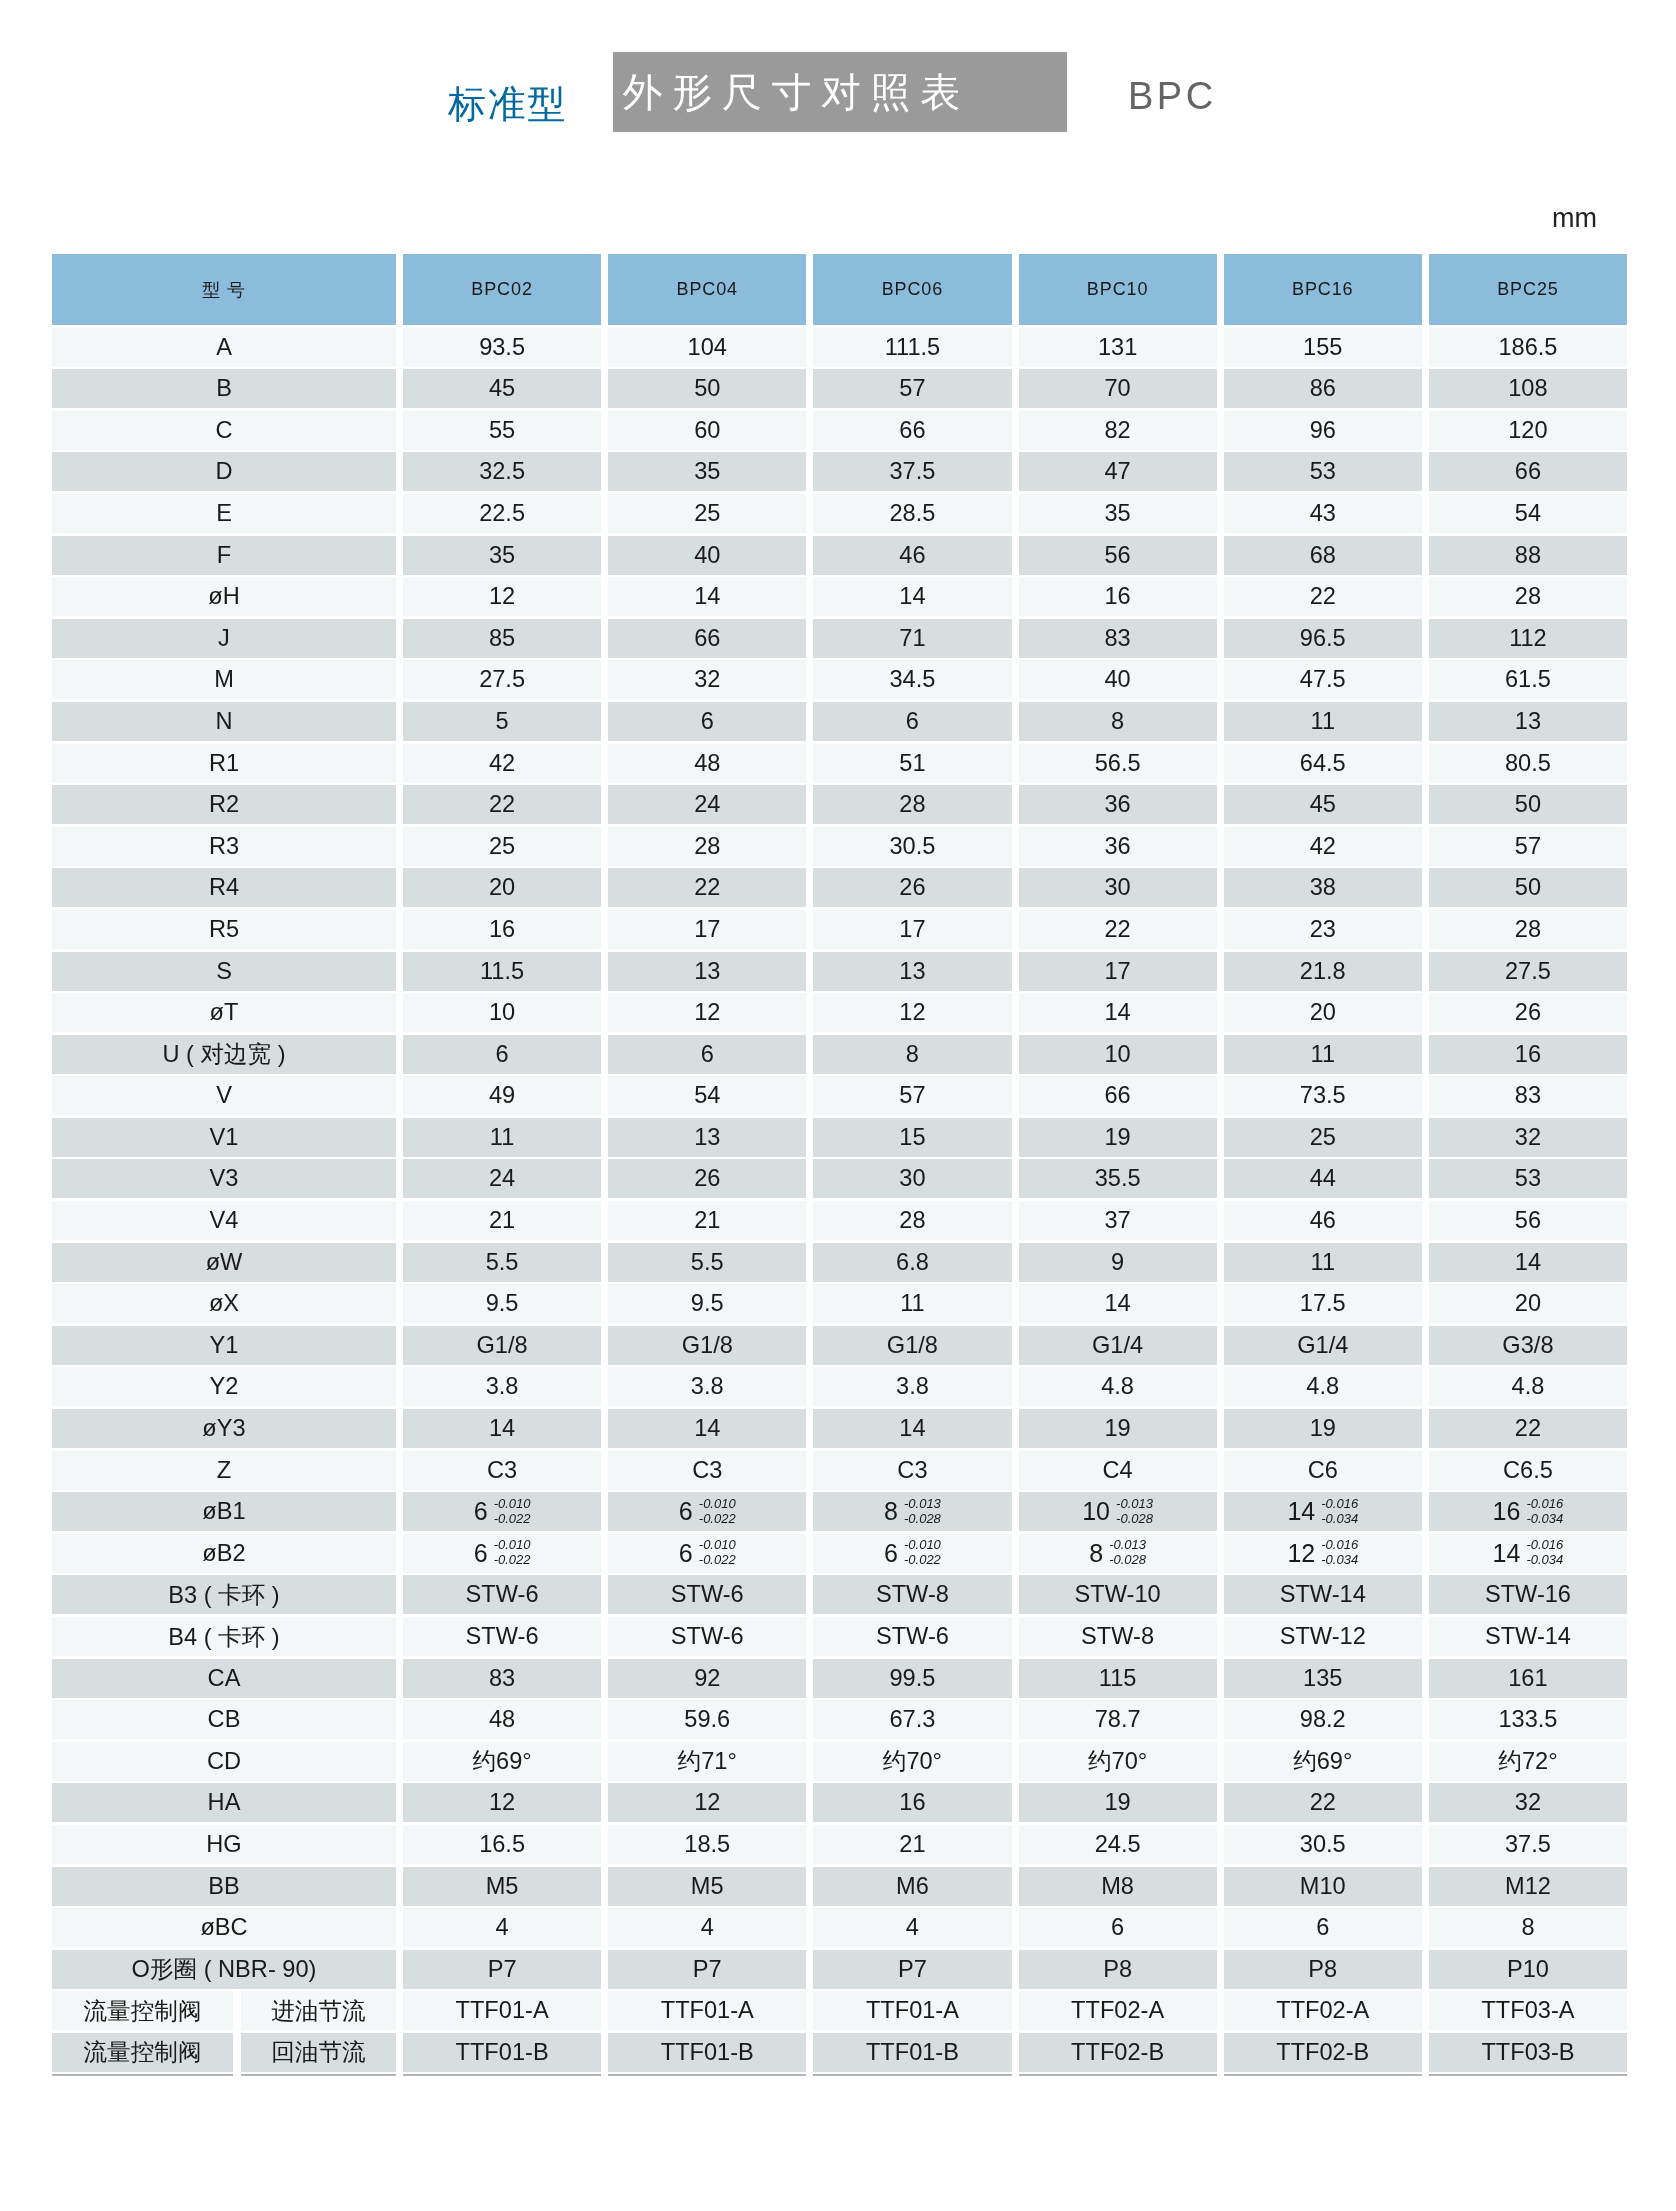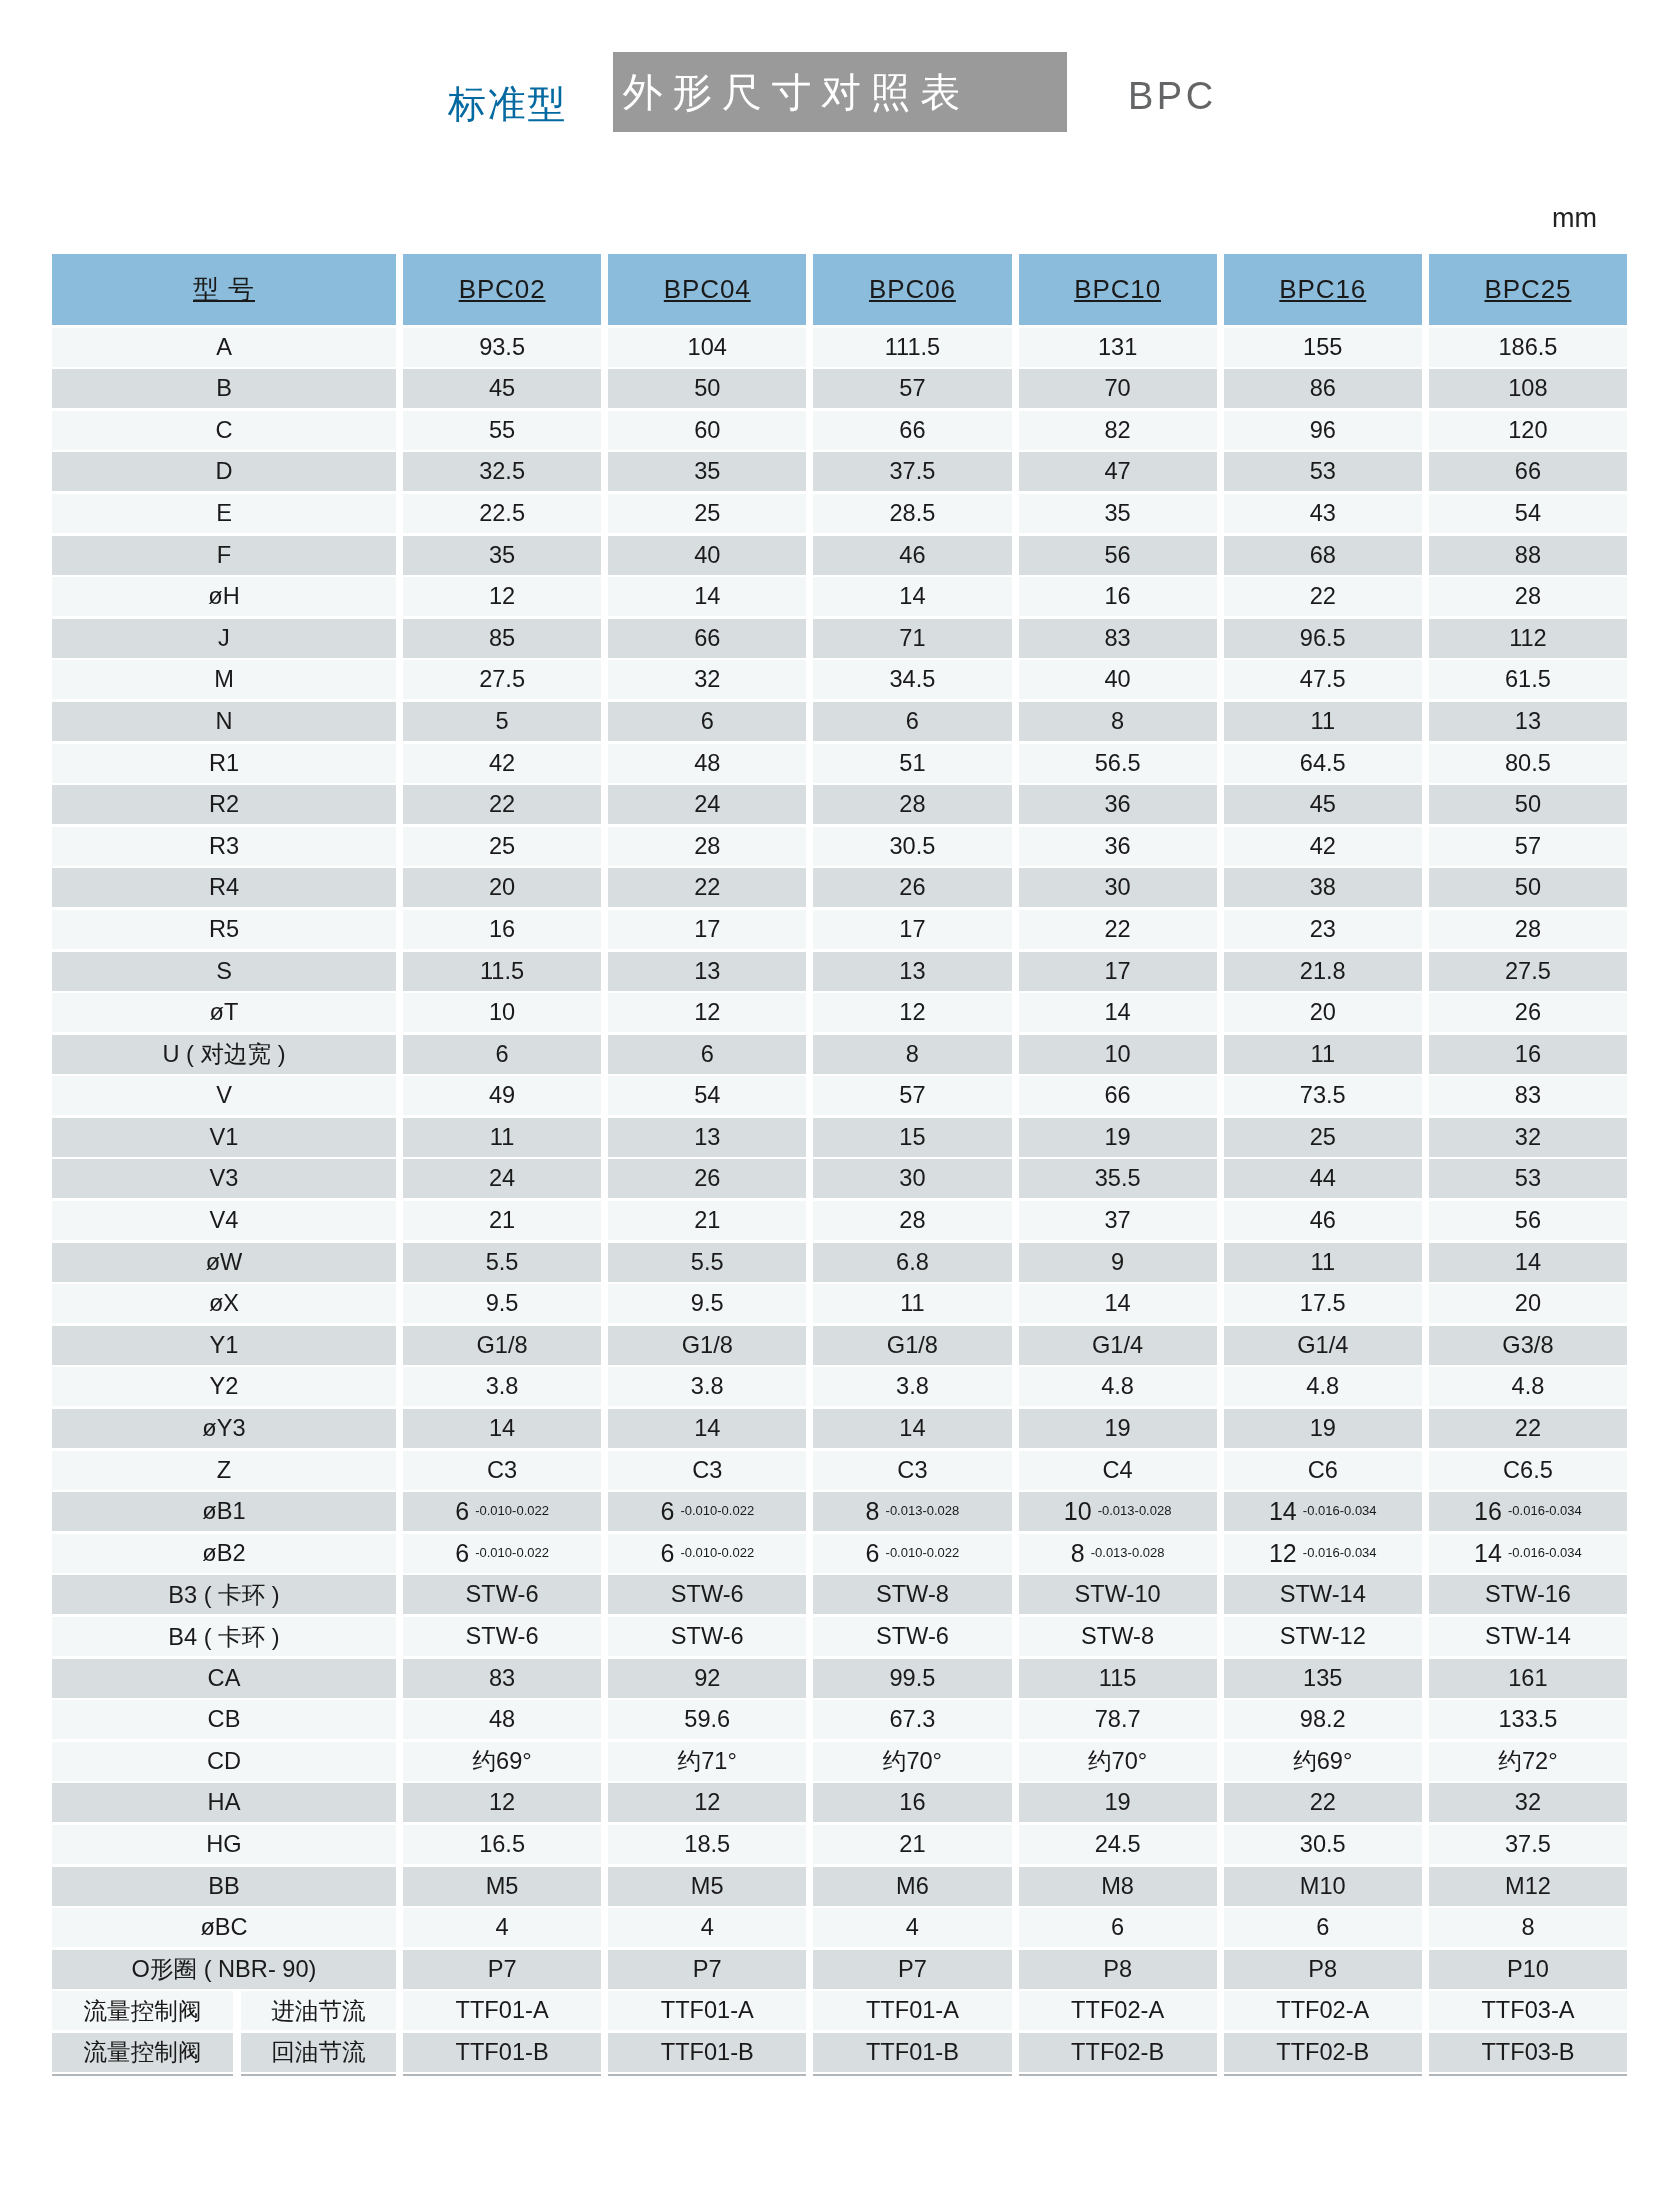--- a/index.html
+++ b/index.html
@@ -46,41 +46,42 @@
   .t-row .cell {
     flex:1 1 0;
     display:flex; align-items:center; justify-content:center;
     font-size:23.6px; color:#1a1a1a;
     white-space:nowrap;
   }
   .t-row .cell.first { flex:0 0 344px; }
   .header-row { height:71px; }
   .header-row .cell {
     background:var(--c-head,#8cbcdb);
-    font-size:26px; letter-spacing:0.9px;text-decoration:underline;
+    font-size:18px; letter-spacing:0.9px;
   }
   .body-row { height:39px; }
   .body-row.light .cell { background:var(--c-light,#f4f7f8); }
   .body-row.dark  .cell { background:var(--c-dark,#d8dde0); }
   
   .first-split { flex:0 0 344px; display:flex; gap:7.9px;justify-content:space-between; }
   .first-split .sub {
     display:flex; align-items:center; justify-content:center;
     font-size:23.6px; white-space:nowrap;
   }
   .first-split .sub1 { flex:0 0 181px; }
   .first-split .sub2 { flex:1 1 0; }
   .body-row.light .sub { background:var(--c-light,#f4f7f8); }
   .body-row.dark  .sub { background:var(--c-dark,#d8dde0); }
   
   .tol-main { font-size:25px; }
   .tol-stack {
-    display:flex; flex-direction:row; align-items:flex-start;
+    display:flex; flex-direction:column; align-items:flex-start;
     margin-left:6.1px; font-size:13px; line-height:15px;
     transform:translateY(-0.9px);
+    font-style:italic;
   }
   
   .strip-row { height:2.6px; margin-top:-0.9px; }
   .strip-row .cell, .strip-row .sub { background:var(--c-strip,#b0b6b9); }
 </style>
 </head>
 <body>
 
 <div class="page">
   <div class="type-label">标准型</div>

